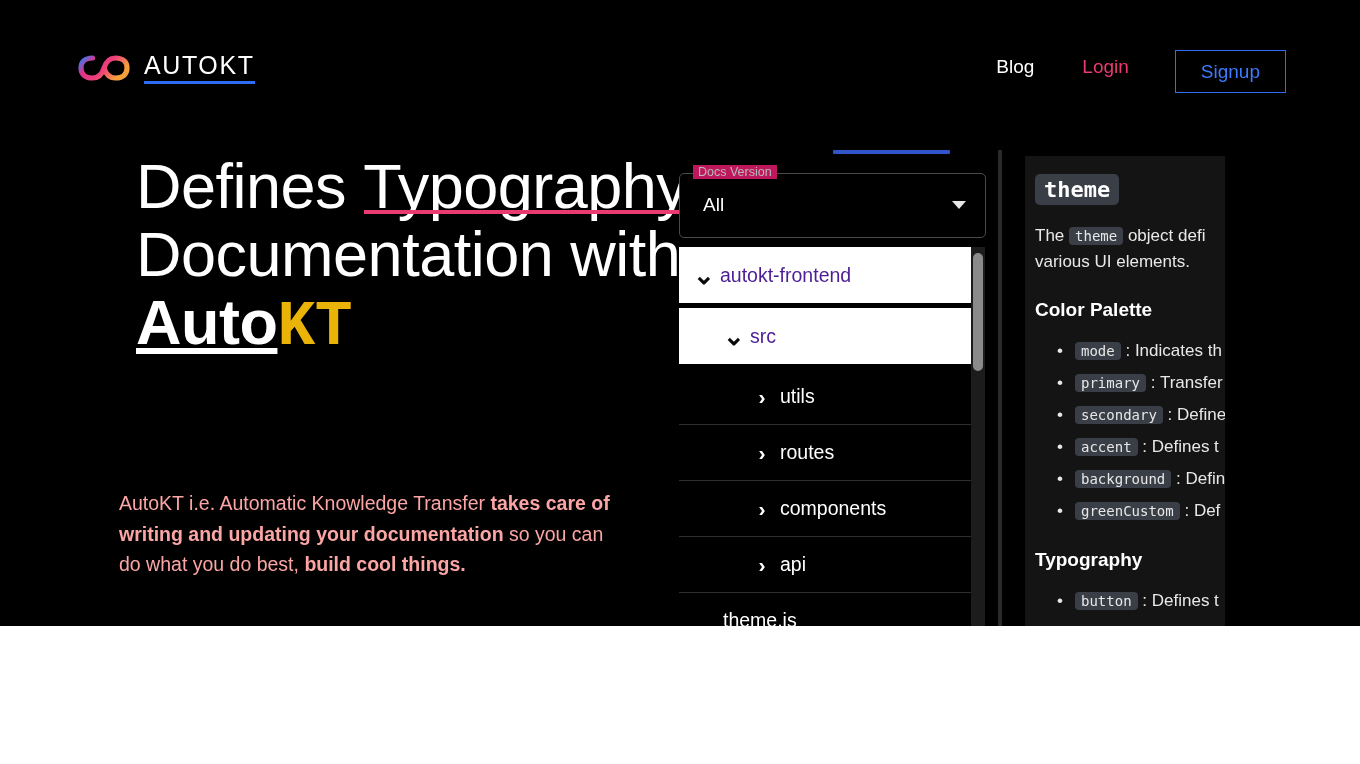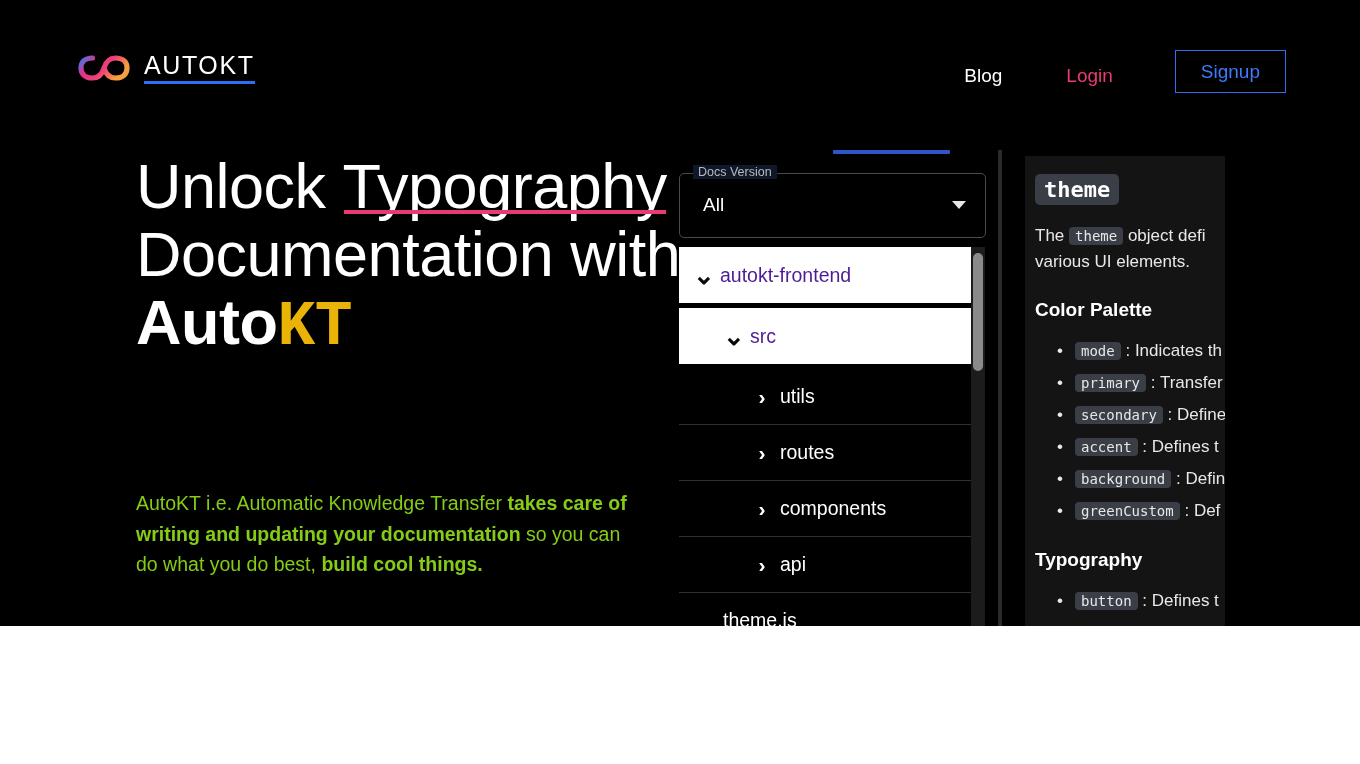--- a/index.html
+++ b/index.html
@@ -57,42 +57,41 @@
     line-height: 1;
   }
   .brand-underline {
     position: absolute;
     left: 0; bottom: 0;
     width: 100%; height: 3px;
     background: #2f6df6;
   }
   .nav-right {
     position: absolute;
-    right: 74px; top: 34px;
-    display: flex; align-items: flex-end; gap: 16px;
+    right: 74px; top: 50px;
+    display: flex; align-items: flex-start; gap: 0;
   }
   .nav-link {
     font-size: 19px;
     color: #ffffff;
     text-decoration: none;
     padding: 6px 24px;
     cursor: pointer;
   }
   .nav-link.login { color: #ea3a72; }
   .nav-signup {
     margin-left: 22px;
     border: 1.5px solid #2f6df6;
     color: #3d7bfd;
     font-size: 19px;
     padding: 11px 25px;
     background: transparent;
     cursor: pointer;
     font-family: "Liberation Sans", sans-serif;
     line-height: 1;
-    margin-top: 16px;
   }
 
   
   .copy {
     position: absolute;
     left: 136px; top: 152px;
     width: 570px;
   }
   .headline {
     font-size: 63px;
@@ -106,21 +105,21 @@
     position: relative;
     display: inline-block;
   }
   .hl-underline::after {
     content: "";
     position: absolute;
     left: 1px; right: 1px; bottom: 6px;
     height: 4px;
     background: #ea3a72;
   }
-  .hl-strong { font-weight: 700; }
+  .hl-strong { font-weight: 700; text-decoration: underline; }
   .hl-kt { font-weight: 700; color: #eab308; font-family: Liberation Mono, monospace; }
 
   .cta-row {
     position: absolute;
     left: 136px; top: 399px;
     display: flex; align-items: center;
   }
   .btn-demo {
     background: #2f7cf6;
     color: #ffffff;
@@ -137,23 +136,23 @@
     margin-left: 26px;
     color: #ea3a72;
     font-size: 19px;
     text-decoration: underline;
     text-underline-offset: 3px;
     cursor: pointer;
   }
 
   .subcopy {
     position: absolute;
-    left: 136px; top: 488px;
+    left: 119px; top: 488px;
     width: 510px;
-    color: #84cc16;
+    color: #fca5a5;
     font-size: 19.5px;
     line-height: 30.5px;
   }
   .subcopy b { font-weight: 700; }
 
   
   .preview {
     position: absolute;
     left: 668px; top: 140px;
     width: 692px; height: 560px;
@@ -174,21 +173,21 @@
   }
   .selector {
     position: absolute; inset: 0;
     border: 1px solid #4a4a4a;
     border-radius: 5px;
     background: #000000;
   }
   .selector-legend {
     position: absolute;
     left: 14px; top: -8px;
-    background: #0f172a;
+    background: #be185d;
     padding: 0 5px;
     color: #b9b9b9;
     font-size: 12.5px;
     line-height: 14px;
   }
   .selector-value {
     position: absolute;
     left: 24px; top: 21px;
     color: #ffffff;
     font-size: 19px;
@@ -375,21 +374,21 @@
 
       <div class="nav-right">
         <a class="nav-link">Blog</a>
         <a class="nav-link login">Login</a>
         <button class="nav-signup">Signup</button>
       </div>
     </div>
 
     <div class="copy">
       <h1 class="headline">
-        <span>Unlock </span><span class="hl-underline">Typography</span><br>
+        <span>Defines </span><span class="hl-underline">Typography</span><br>
         <span>Documentation with</span><br>
         <span class="hl-strong">Auto</span><span class="hl-kt">KT</span>
       </h1>
     </div>
 
 
     <p class="subcopy">
       <span>AutoKT i.e. Automatic Knowledge Transfer </span><b>takes care of writing and updating your documentation</b><span> so you can do what you do best, </span><b>build cool things.</b>
     </p>
 

